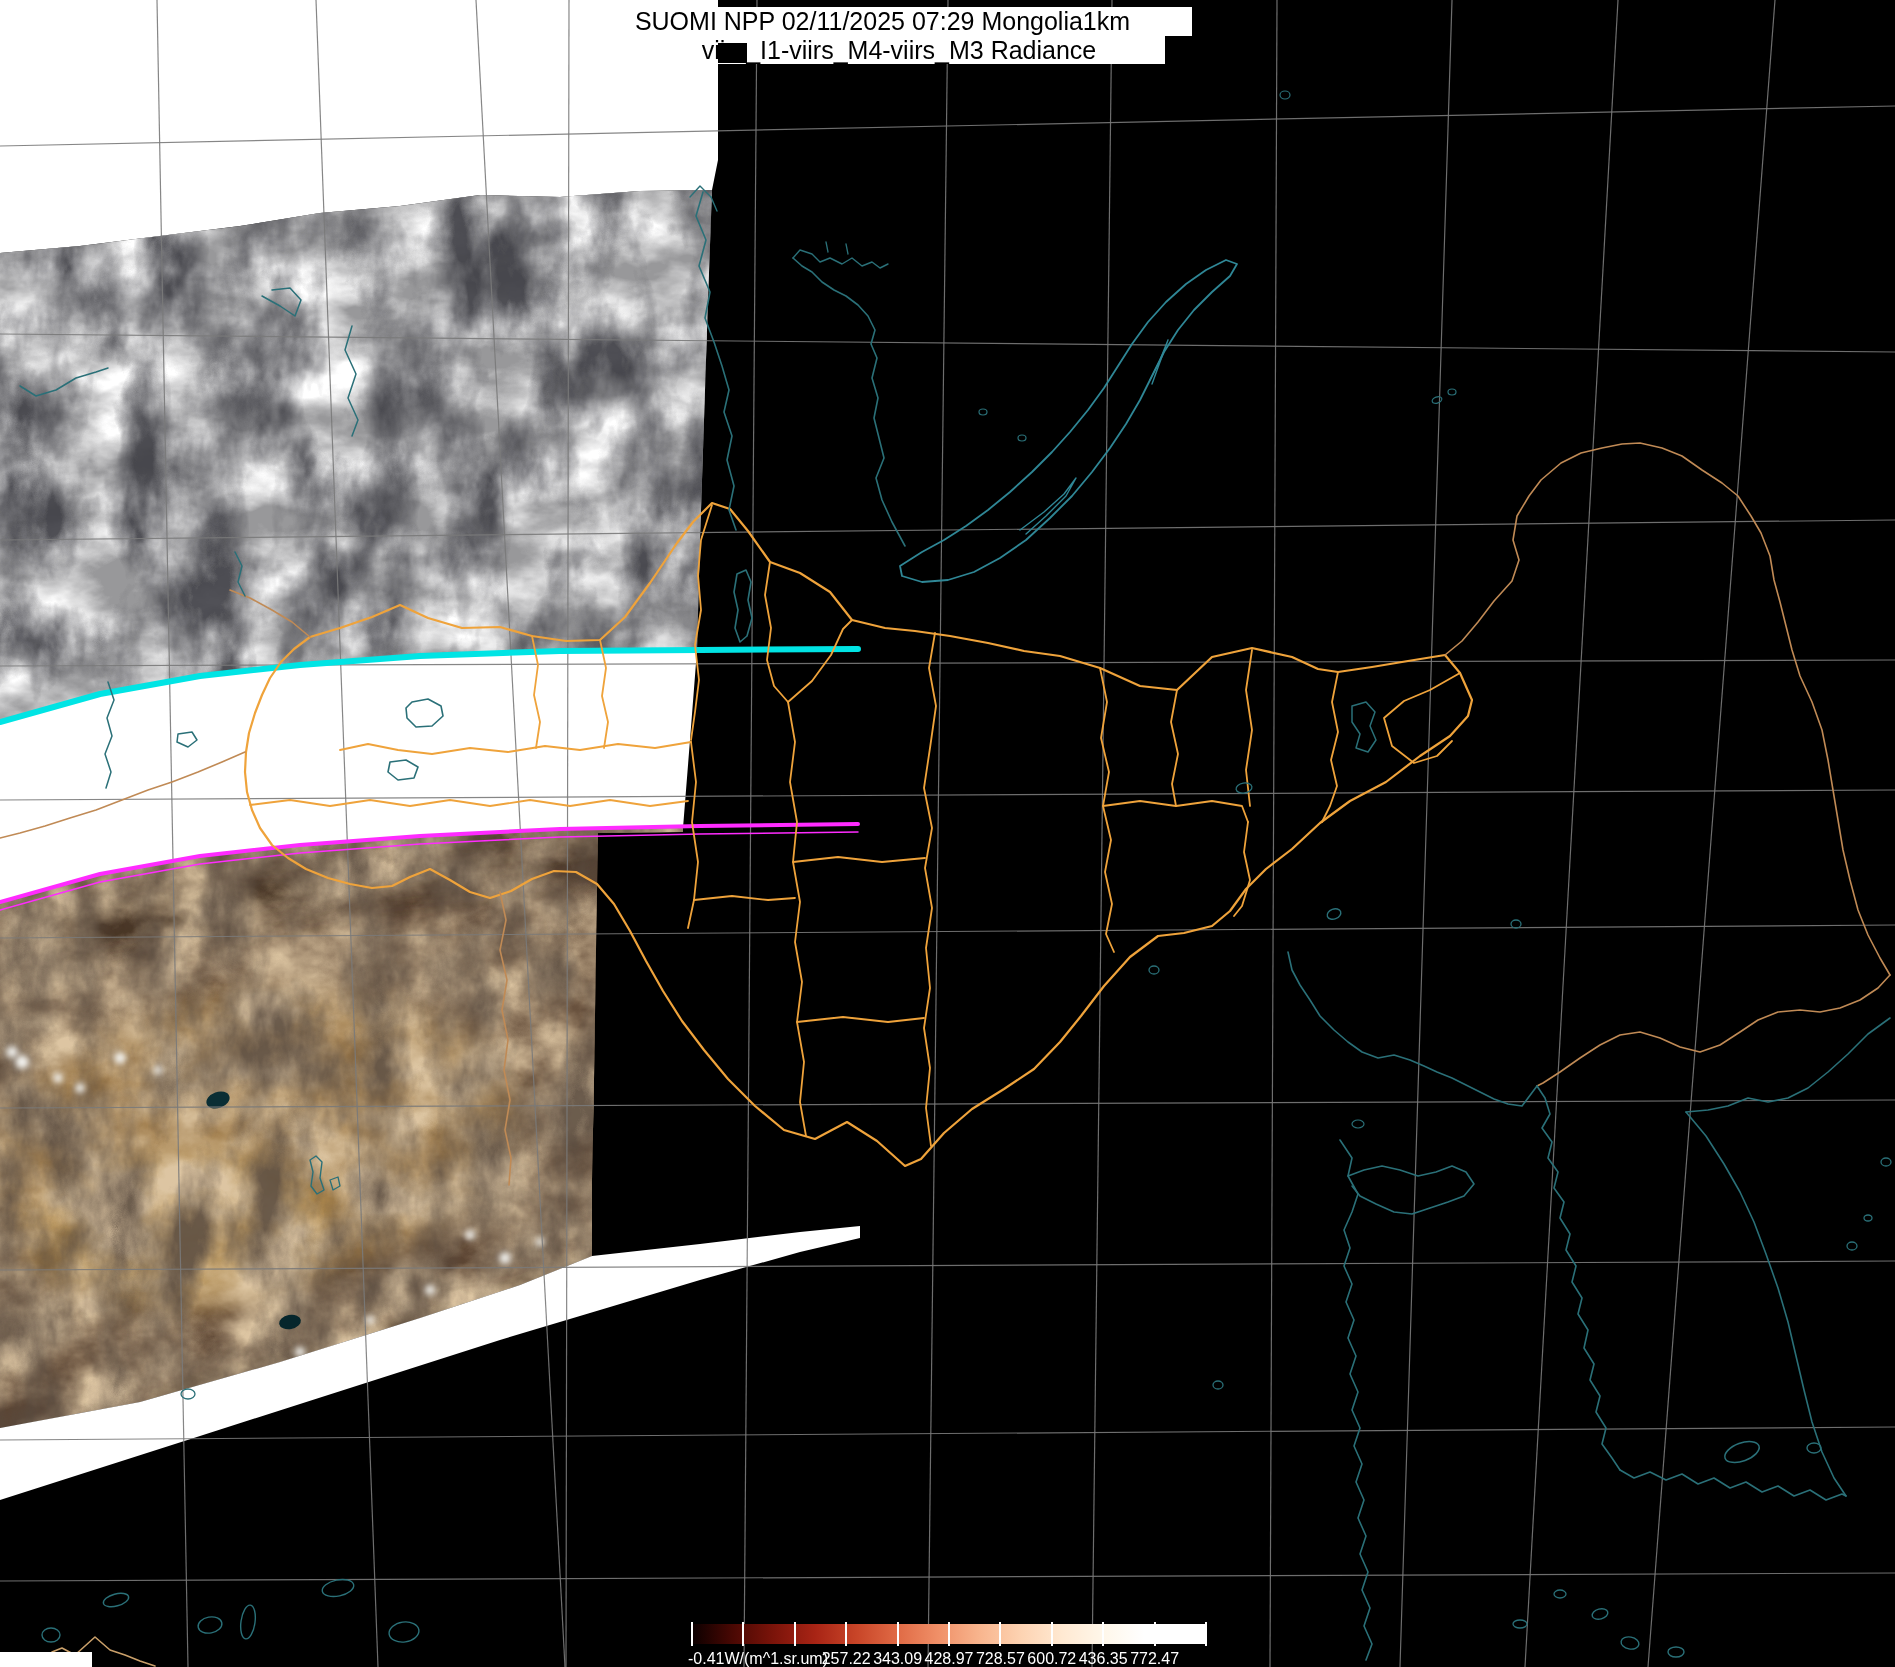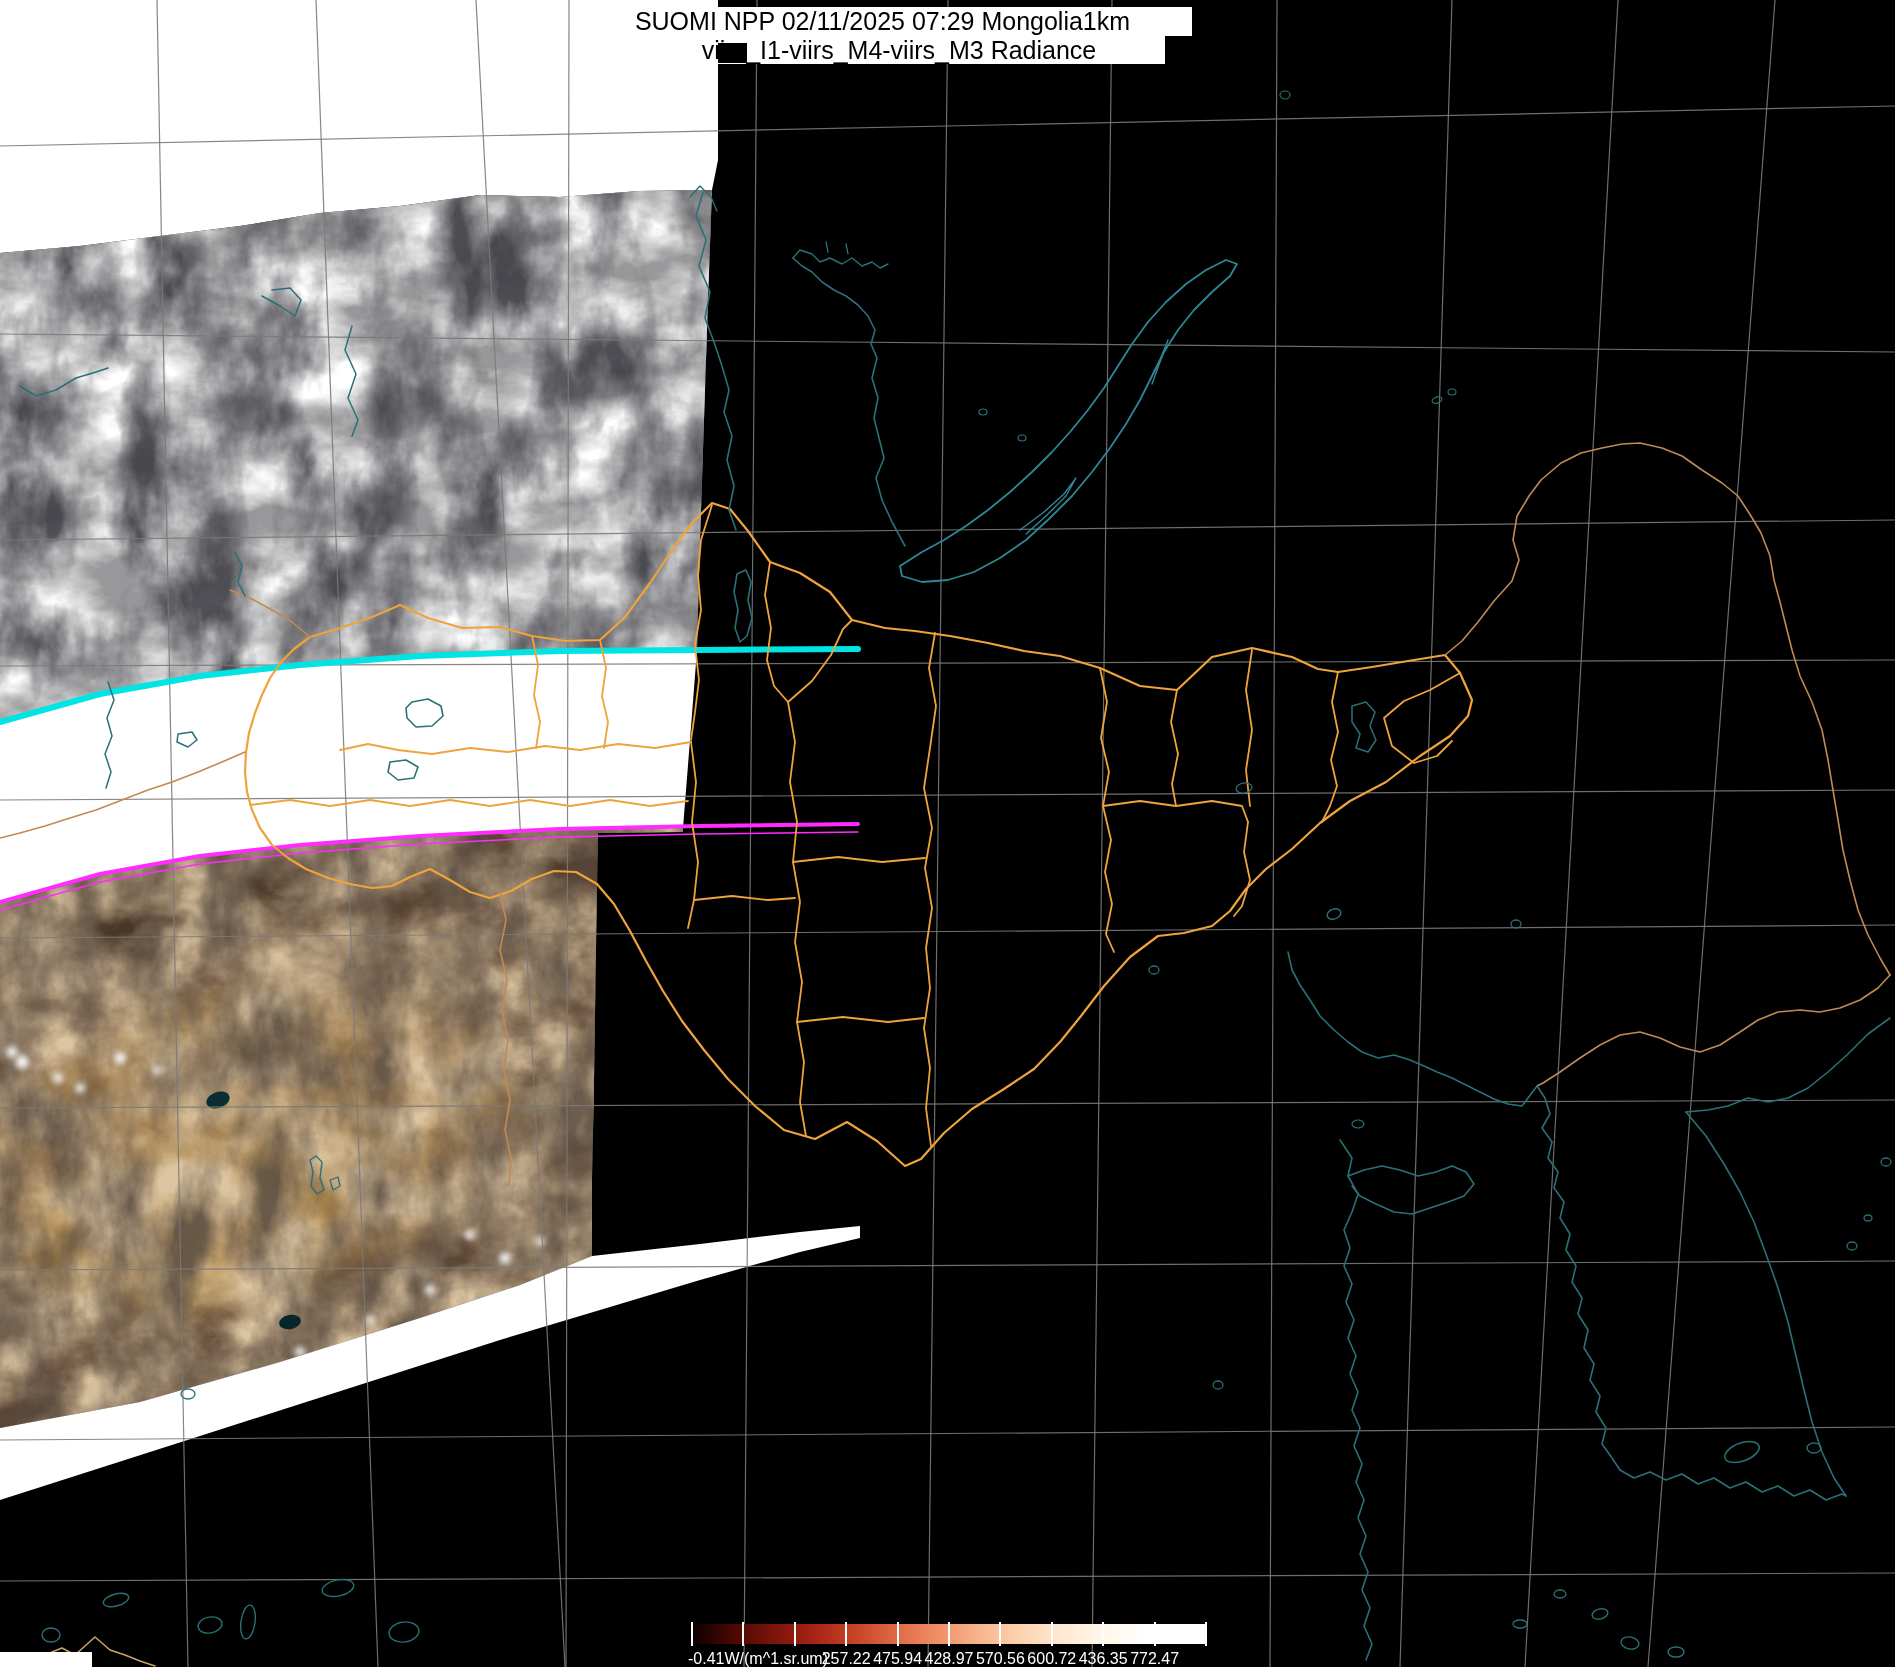--- a/index.html
+++ b/index.html
@@ -214,22 +214,22 @@
       <div class="cb-tick" style="left: 256px;"></div>
       <div class="cb-tick" style="left: 307.4px;"></div>
       <div class="cb-tick" style="left: 358.8px;"></div>
       <div class="cb-tick" style="left: 410.2px;"></div>
       <div class="cb-tick" style="left: 461.6px;"></div>
       <div class="cb-tick" style="left: 513px;"></div>
     </div>
   <div id="cb-labels">
       <div class="cb-label" style="left: 688px; top: 1650px; position: absolute;">-0.41W/(m^1.sr.um)</div>
       <div class="cb-label" style="position: absolute; left: 846.2px; top: 1650px; transform: translateX(-50%);">257.22</div>
-      <div class="cb-label" style="position: absolute; left: 897.6px; top: 1650px; transform: translateX(-50%);">475.94</div>
+      <div class="cb-label" style="position: absolute; left: 897.6px; top: 1650px; transform: translateX(-50%);">343.09</div>
       <div class="cb-label" style="position: absolute; left: 949px; top: 1650px; transform: translateX(-50%);">428.97</div>
-      <div class="cb-label" style="position: absolute; left: 1000.4px; top: 1650px; transform: translateX(-50%);">570.56</div>
+      <div class="cb-label" style="position: absolute; left: 1000.4px; top: 1650px; transform: translateX(-50%);">728.57</div>
       <div class="cb-label" style="position: absolute; left: 1051.8px; top: 1650px; transform: translateX(-50%);">600.72</div>
       <div class="cb-label" style="position: absolute; left: 1103.2px; top: 1650px; transform: translateX(-50%);">436.35</div>
       <div class="cb-label" style="position: absolute; left: 1154.6px; top: 1650px; transform: translateX(-50%);">772.47</div>
     </div>
 
   <div id="scale-box" style="left: 0px; top: 1652px; width: 92px; height: 15px;"></div>
 </div>
 
 </body></html>

